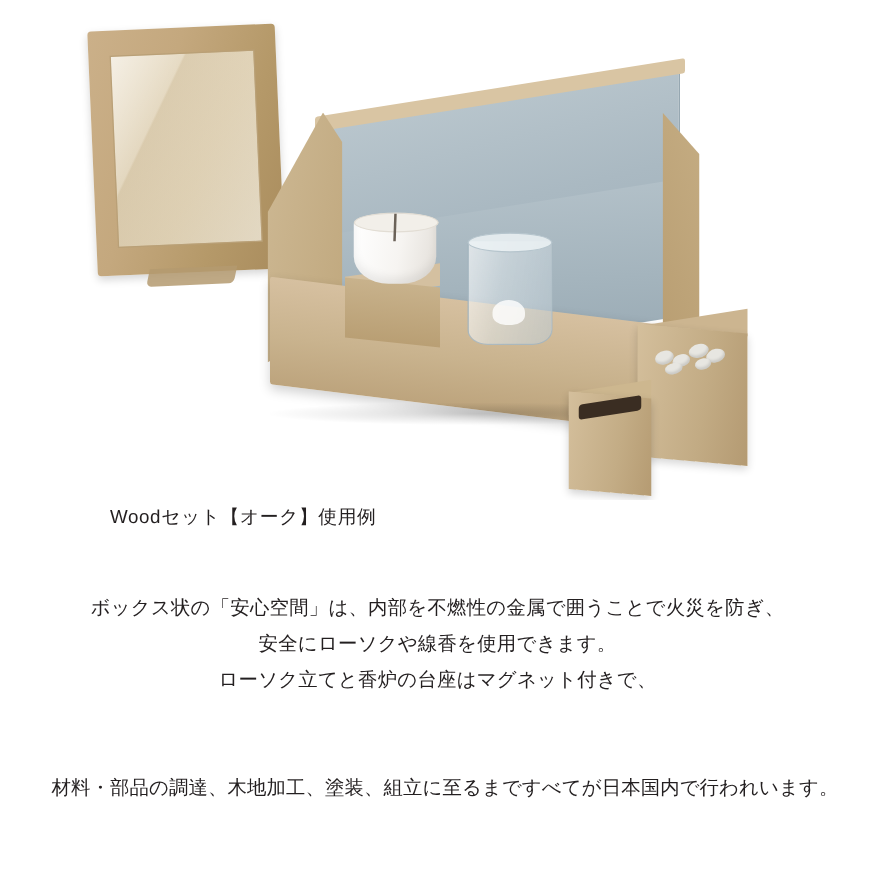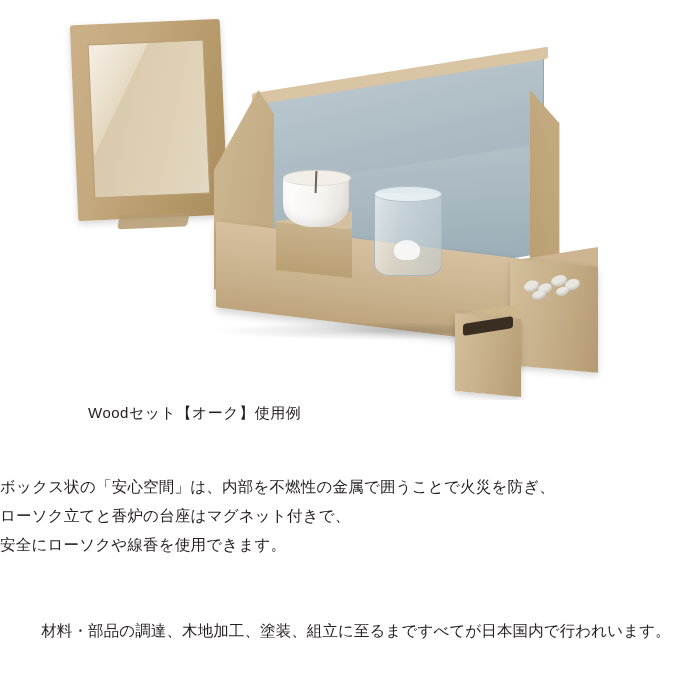--- a/index.html
+++ b/index.html
@@ -296,21 +296,21 @@
     box-sizing: border-box;
     font-size: 15px;
     letter-spacing: 0.5px;
     color: #231f20;
   }
   .para-centered {
     position: absolute;
     left: 0;
     top: 472px;
     width: 700px;
-    text-align: left;
+    text-align: center;
     font-size: 15.5px;
     line-height: 29px;
     letter-spacing: 0.2px;
     color: #231f20;
   }
   .para-centered div { white-space: nowrap; }
 
   .para-block {
     position: absolute;
     left: 0;
@@ -370,19 +370,19 @@
 
   <div class="smallbox-a-top"></div>
   <div class="smallbox-a"></div>
   <div class="ash"></div>
 </div>
 
 <div class="caption">Woodセット【オーク】使用例</div>
 
 <div class="para-centered">
   <div>ボックス状の「安心空間」は、内部を不燃性の金属で囲うことで火災を防ぎ、</div>
+  <div>安全にローソクや線香を使用できます。</div>
   <div>ローソク立てと香炉の台座はマグネット付きで、</div>
-  <div>安全にローソクや線香を使用できます。</div>
 </div>
 
 <div class="para-block">
   <div>材料・部品の調達、木地加工、塗装、組立に至るまですべてが日本国内で行われいます。</div>
 </div>
 
 </body></html>

